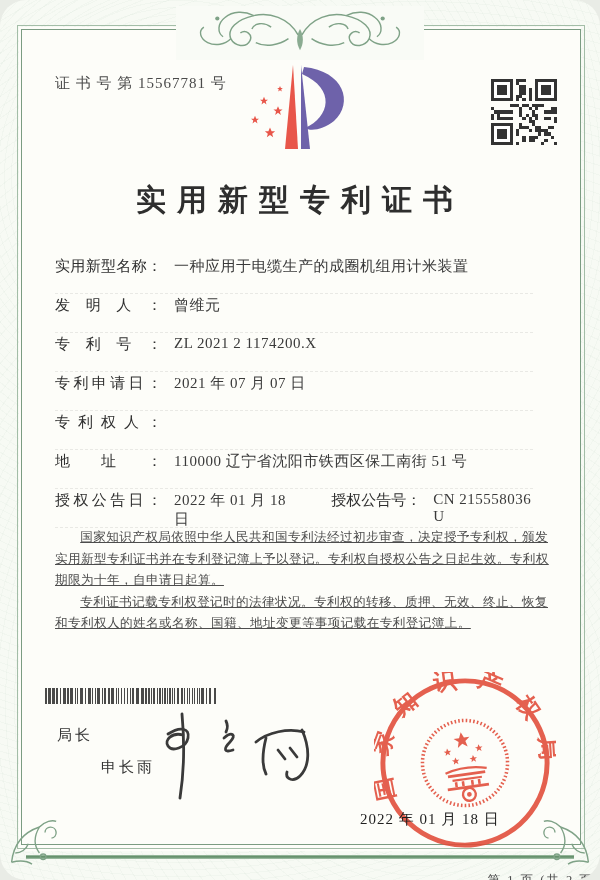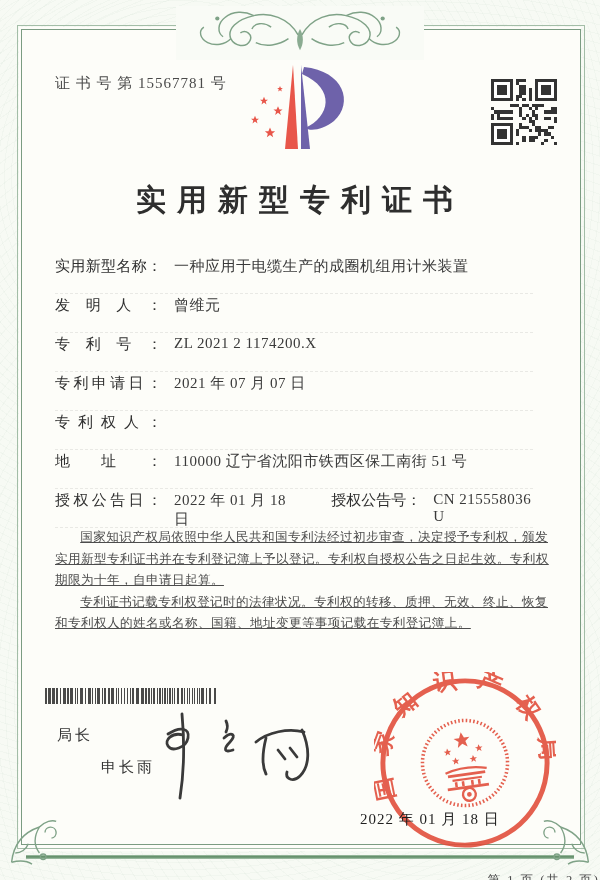--- a/index.html
+++ b/index.html
@@ -3,20 +3,21 @@
 <meta charset="utf-8">
 <style>
   html,body{margin:0;padding:0;background:#e9ece6;}
   .page{
     position:relative;width:600px;height:880px;overflow:hidden;
     font-family:"Liberation Serif","DejaVu Serif",serif;color:#3a3a3a;
     background:
       repeating-radial-gradient(circle at 30% 20%, rgba(130,170,142,0.05) 0 1px, transparent 1px 7px),
       repeating-radial-gradient(circle at 70% 80%, rgba(130,170,142,0.05) 0 1px, transparent 1px 9px),
       #f7faf4;
+    border-radius: 26px;
   }
   .paper{position:absolute;left:19px;top:27px;width:562px;height:824px;background:#fdfdf9;z-index:1;}
   .frame-a{position:absolute;left:17px;top:25px;width:566px;height:822px;border:1px solid #a3bda7;z-index:2;}
   .frame-b{position:absolute;left:3px;top:3px;right:3px;bottom:3px;border:1.6px solid #7b9c82;}
   .bottom-rule{position:absolute;left:26px;right:26px;top:855px;height:3.5px;z-index:3;
     background:linear-gradient(to bottom,#a9c6ae,#598760 45%,#a9c6ae);}
   .ornament-top{position:absolute;left:50%;transform:translateX(-50%);top:6px;z-index:3;background:#f9fbf6;padding:0 6px;}
   .corner-bl{position:absolute;left:6px;top:812px;z-index:3;}
   .corner-br{position:absolute;right:6px;top:812px;z-index:3;transform:scaleX(-1);}
   .cert-no{position:absolute;left:55px;top:74px;font-size:15px;letter-spacing:1px;color:#4a4a4a;z-index:4;}

